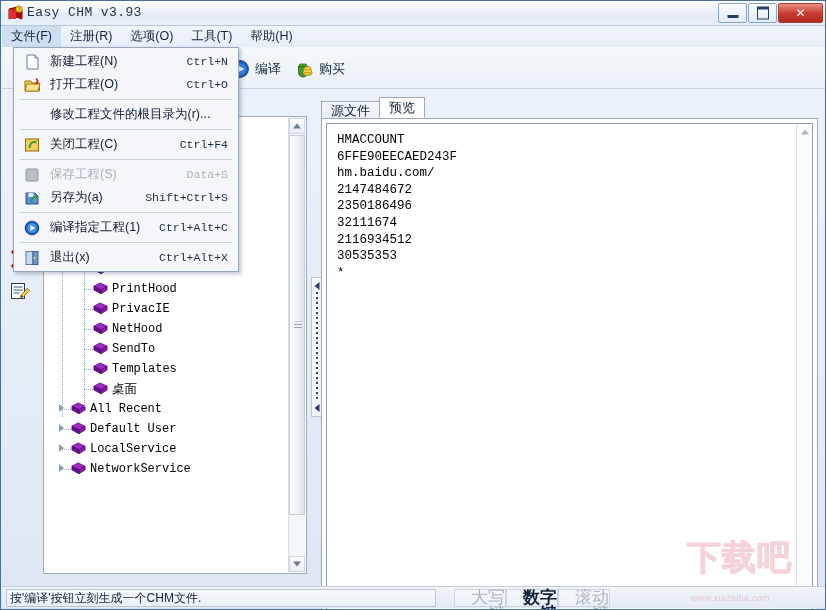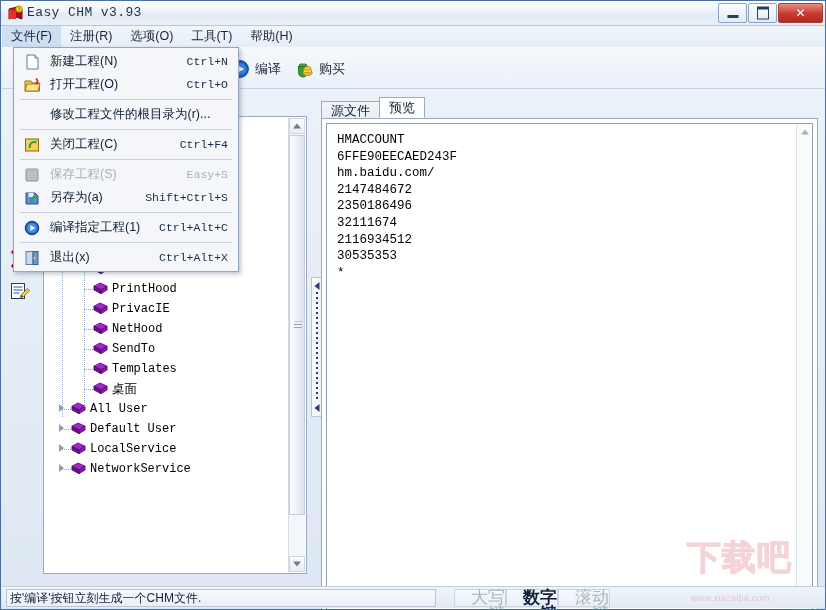--- a/index.html
+++ b/index.html
@@ -355,21 +355,21 @@
           <span class="tlabel cjk" style="left:68px">桌面</span>
         </div>
         <div class="tnode" style="position: absolute; left: 0px; top: 282px; width: 100%;">
           <span class="exp" style="left:14px"></span>
           <span class="dotdash" style="left:18px;top:10px;width:9px;"></span>
           <span class="bookicon" style="left:27px"><svg viewBox="0 0 16 14">
               <path d="M1 4.5 L7.5 1 L15 4.5 L8.5 8.5 Z" fill="#a326c9" stroke="#5d0c7a" stroke-width=".9"></path>
               <path d="M1 4.5 L8.5 8.5 L8.5 12.5 L1 8.5 Z" fill="#6d0f90" stroke="#4b0866" stroke-width=".8"></path>
               <path d="M15 4.5 L8.5 8.5 L8.5 12.5 L15 8.5 Z" fill="#8a1bb0" stroke="#4b0866" stroke-width=".8"></path>
             </svg></span>
-          <span class="tlabel" style="left:46px">All User</span>
+          <span class="tlabel" style="left:46px">All Recent</span>
         </div>
         <div class="tnode" style="position: absolute; left: 0px; top: 302px; width: 100%;">
           <span class="exp" style="left:14px"></span>
           <span class="dotdash" style="left:18px;top:10px;width:9px;"></span>
           <span class="bookicon" style="left:27px"><svg viewBox="0 0 16 14">
               <path d="M1 4.5 L7.5 1 L15 4.5 L8.5 8.5 Z" fill="#a326c9" stroke="#5d0c7a" stroke-width=".9"></path>
               <path d="M1 4.5 L8.5 8.5 L8.5 12.5 L1 8.5 Z" fill="#6d0f90" stroke="#4b0866" stroke-width=".8"></path>
               <path d="M15 4.5 L8.5 8.5 L8.5 12.5 L15 8.5 Z" fill="#8a1bb0" stroke="#4b0866" stroke-width=".8"></path>
             </svg></span>
           <span class="tlabel" style="left:46px">Default User</span>
@@ -488,21 +488,21 @@
           </svg></span>
         <span class="dlabel">关闭工程(C)</span>
         <span class="dkey">Ctrl+F4</span>
       </div>
       <div class="dsep"></div>
       <div class="ditem disabled">
         <span class="dicon"><svg viewBox="0 0 17 16">
             <rect x="2" y="2" width="12" height="12" rx="1" fill="#b9bfc7" stroke="#8d949d" stroke-width="1"></rect>
           </svg></span>
         <span class="dlabel">保存工程(S)</span>
-        <span class="dkey">Easy+S</span>
+        <span class="dkey">Data+S</span>
       </div>
       <div class="ditem">
         <span class="dicon"><svg viewBox="0 0 17 16">
             <path d="M2 3 h9 l3 3 v8 H2 Z" fill="#5b8fd4" stroke="#2d5289" stroke-width="1"></path>
             <rect x="4.5" y="3" width="5" height="4" fill="#e8eff8"></rect>
             <path d="M8 12 a4 4 0 0 1 4.5 -5.5" stroke="#2f9e3f" stroke-width="1.8" fill="none"></path>
             <path d="M14 5.2 l-.3 3 l-2.7 -1.3 Z" fill="#2f9e3f"></path>
           </svg></span>
         <span class="dlabel">另存为(a)</span>
         <span class="dkey">Shift+Ctrl+S</span>

